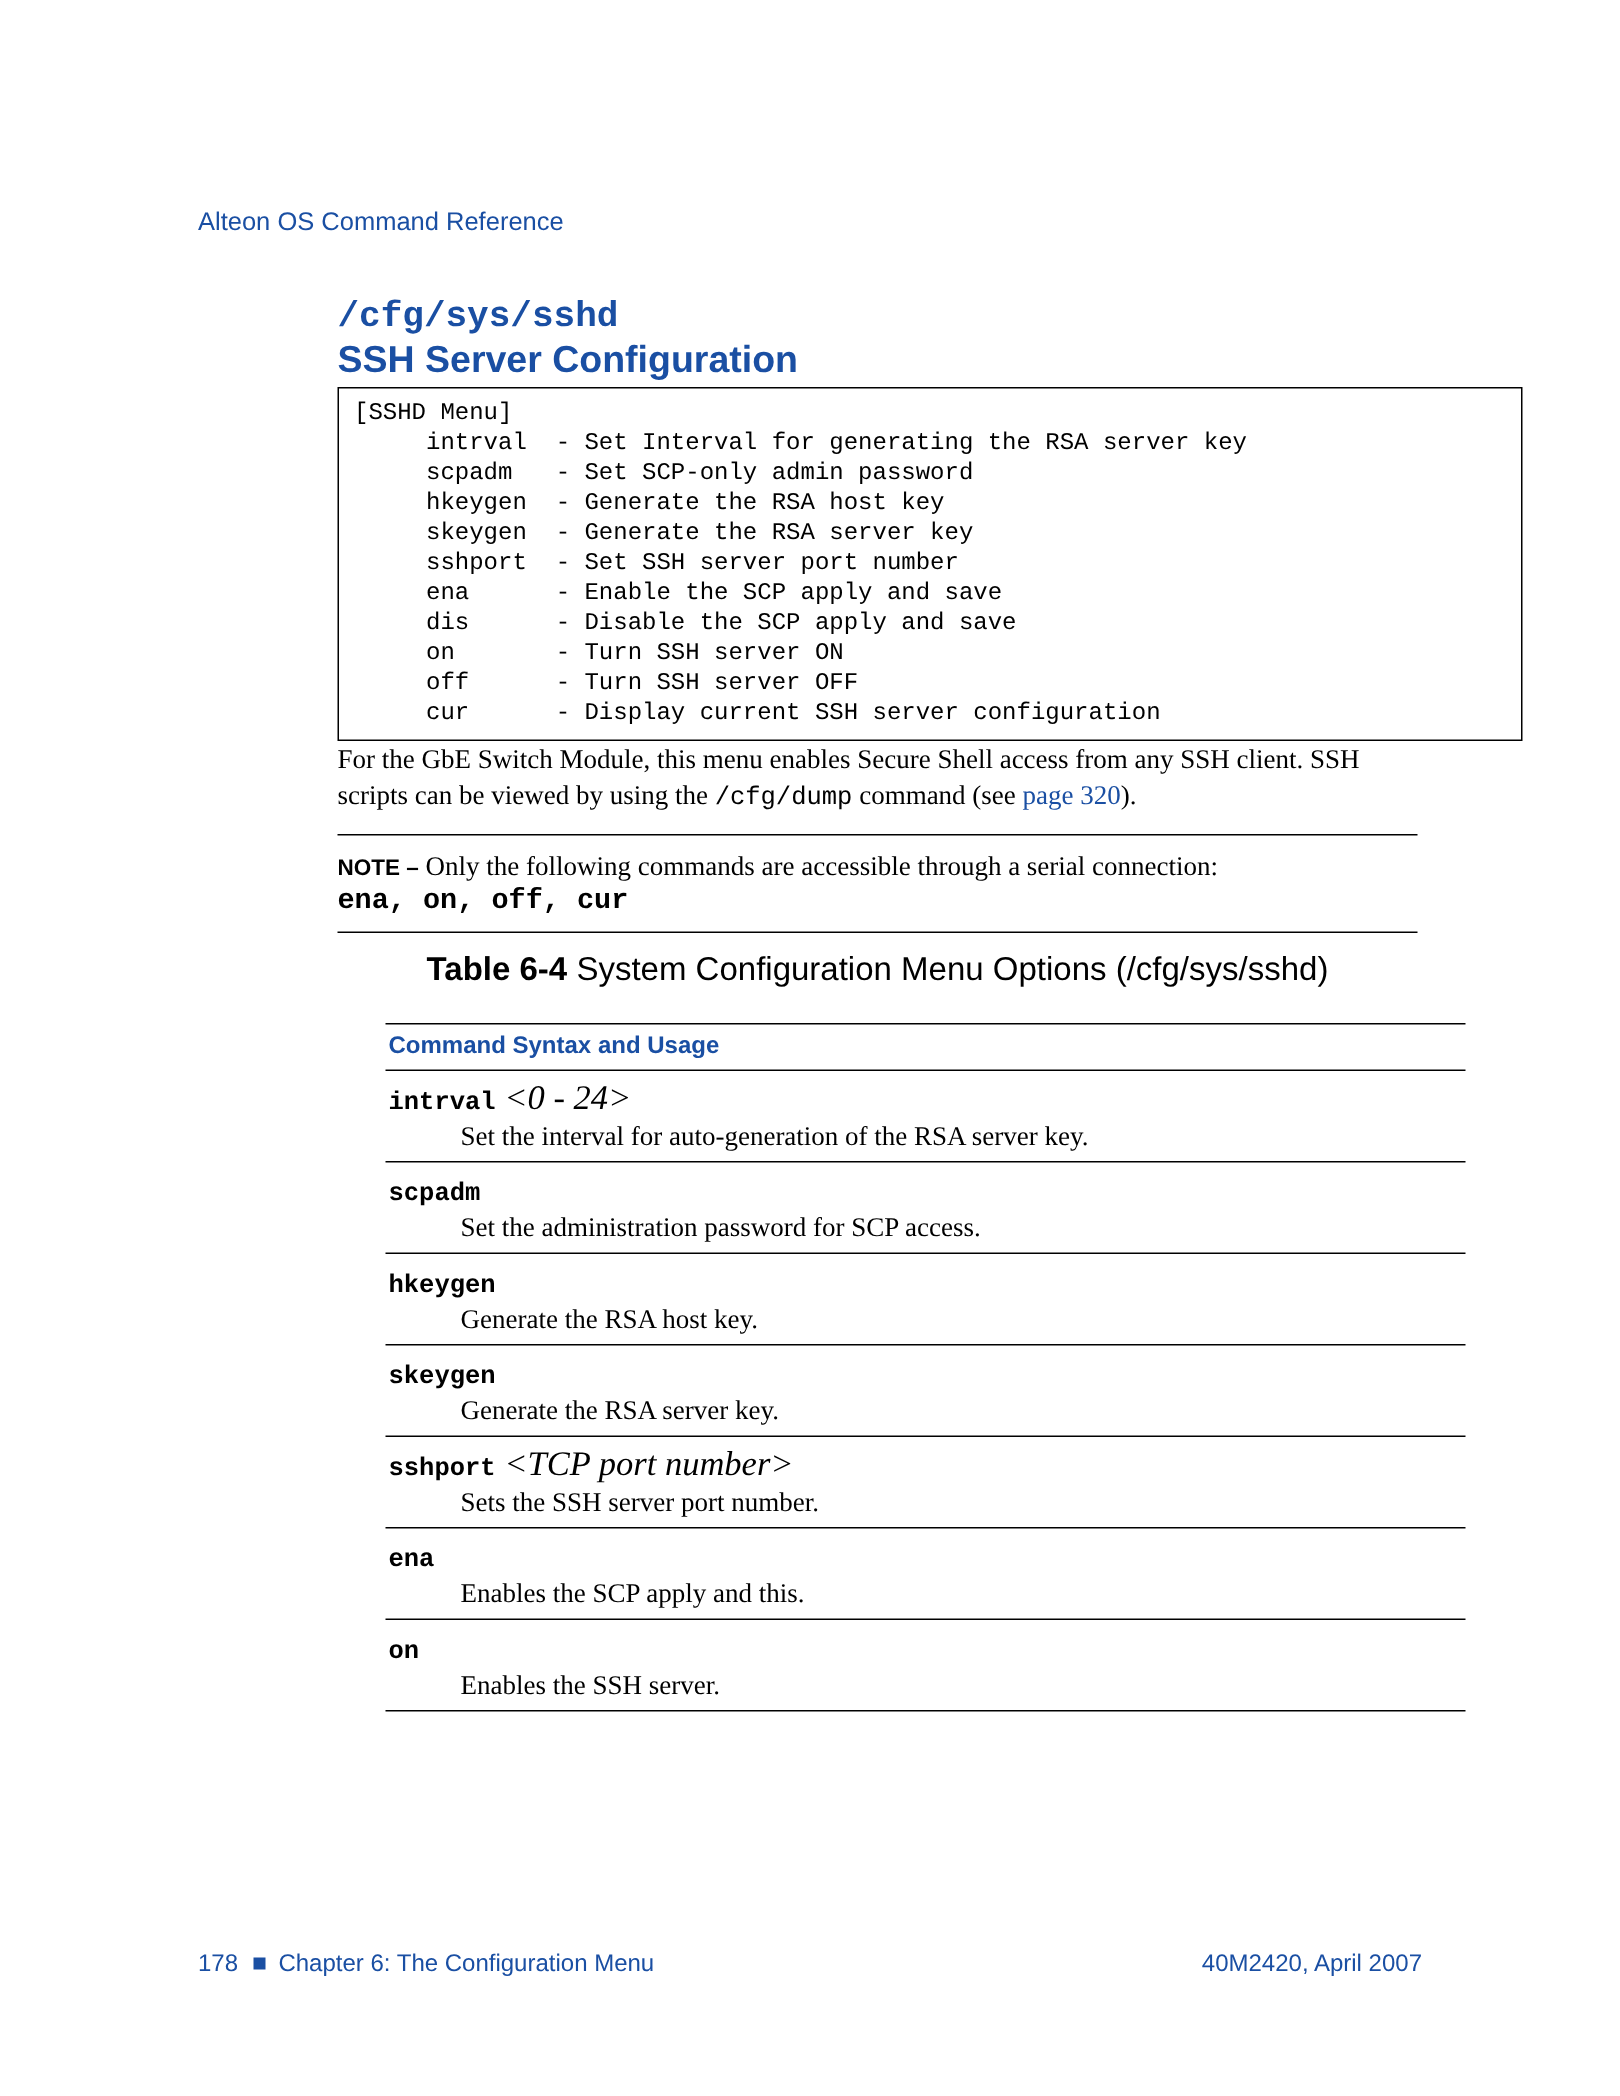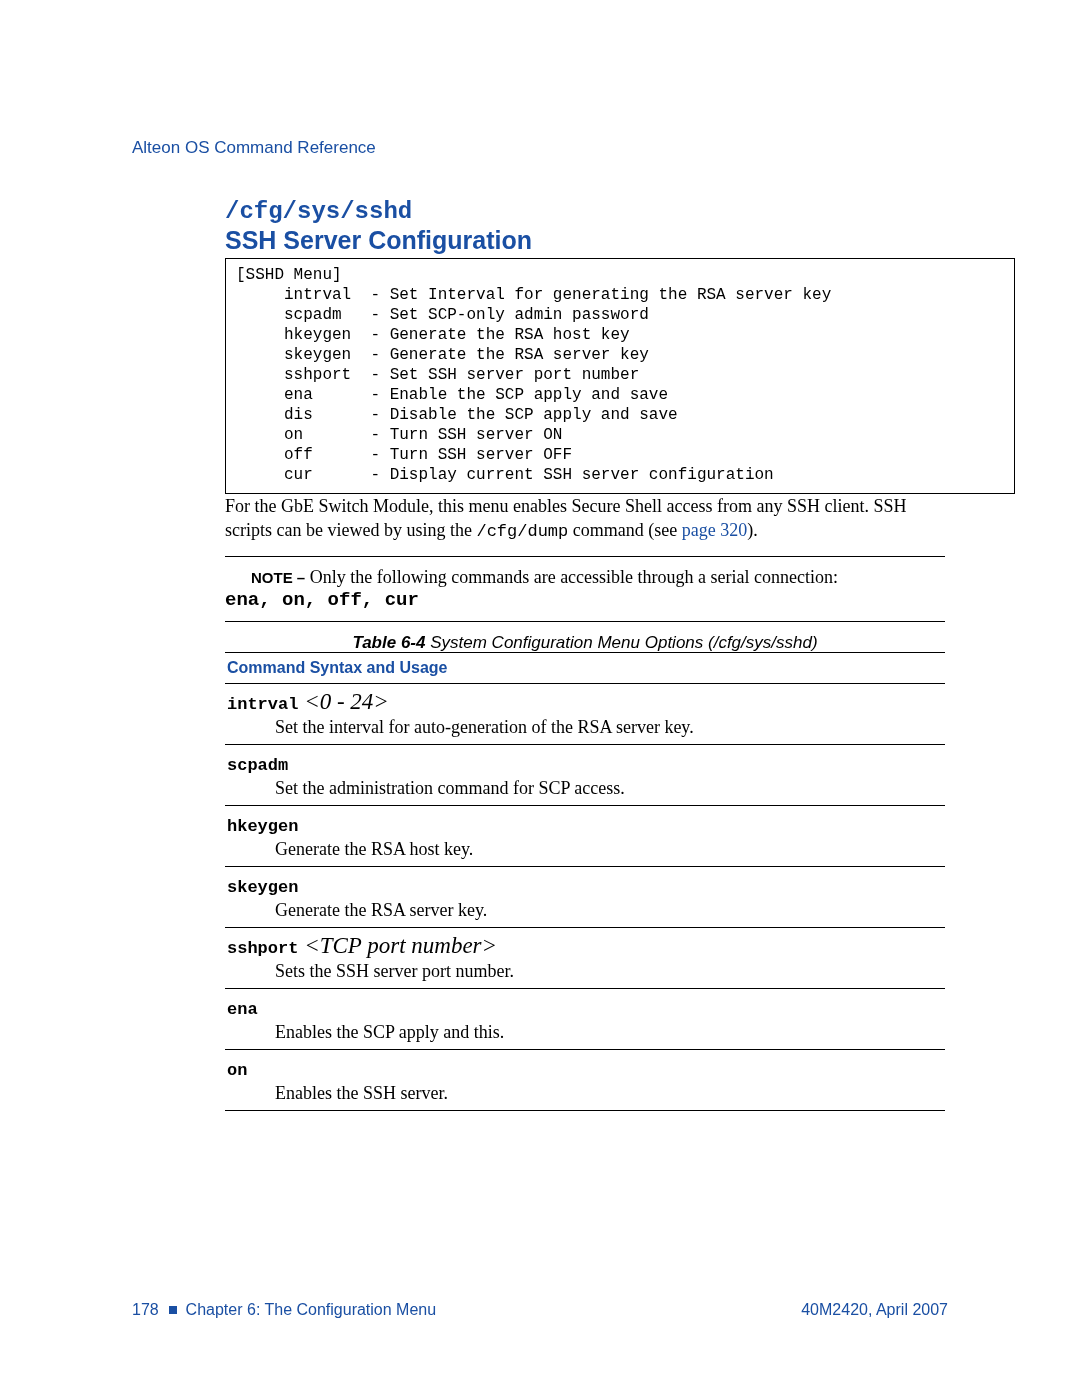--- a/index.html
+++ b/index.html
@@ -74,44 +74,43 @@
     margin: 0;
   }
   .note-block {
     top: 556px;
   }
   .note-block .rule-top { margin-bottom: 8px; }
   .note-block .rule-bot { margin-top: 10px; }
   .note-text {
     font-size: 18px;
     line-height: 1.35;
-    margin-left: 26px;
   }
   .note-text .boldsans {
     font-family: "Segoe UI", Arial, sans-serif;
     font-weight: 700;
     font-size: 15px;
   }
   .note-cmds {
     font-family: "Courier New", Courier, monospace;
     font-weight: bold;
     font-size: 19px;
   }
   .table-caption {
     top: 633px;
     text-align: center;
     width: 720px;
     font-family: Arial, Helvetica, sans-serif;
-    font-size: 17px;
-    font-style: italic;
+    font-size: 22px;
   }
   .table-caption .tb { font-weight: 700; }
   .cmds {
-    top: 652px;
-    width: 720px;
+    top: 682px;
+    width: 720px;
+    margin-left: 32px;
   }
   .cmds .hdr {
     font-family: "Segoe UI", "Myriad Pro", Arial, sans-serif;
     color: #1a4fa3;
     font-weight: 600;
     font-size: 16px;
     padding: 6px 0 6px 2px;
     border-top: 1.5px solid #000;
     border-bottom: 1.5px solid #000;
   }
@@ -204,21 +203,21 @@
 
   <div class="section cmds">
     <div class="hdr">Command Syntax and Usage</div>
 
     <div class="cmd-row">
       <span class="syn">intrval</span><span class="arg">  &lt;0 - 24&gt;</span>
       <span class="desc">Set the interval for auto-generation of the RSA server key.</span>
     </div>
     <div class="cmd-row">
       <span class="syn">scpadm</span><span class="arg"></span>
-      <span class="desc">Set the administration command for SCP access.</span>
+      <span class="desc">Set the administration password for SCP access.</span>
     </div>
     <div class="cmd-row">
       <span class="syn">hkeygen</span><span class="arg"></span>
       <span class="desc">Generate the RSA host key.</span>
     </div>
     <div class="cmd-row">
       <span class="syn">skeygen</span><span class="arg"></span>
       <span class="desc">Generate the RSA server key.</span>
     </div>
     <div class="cmd-row">

